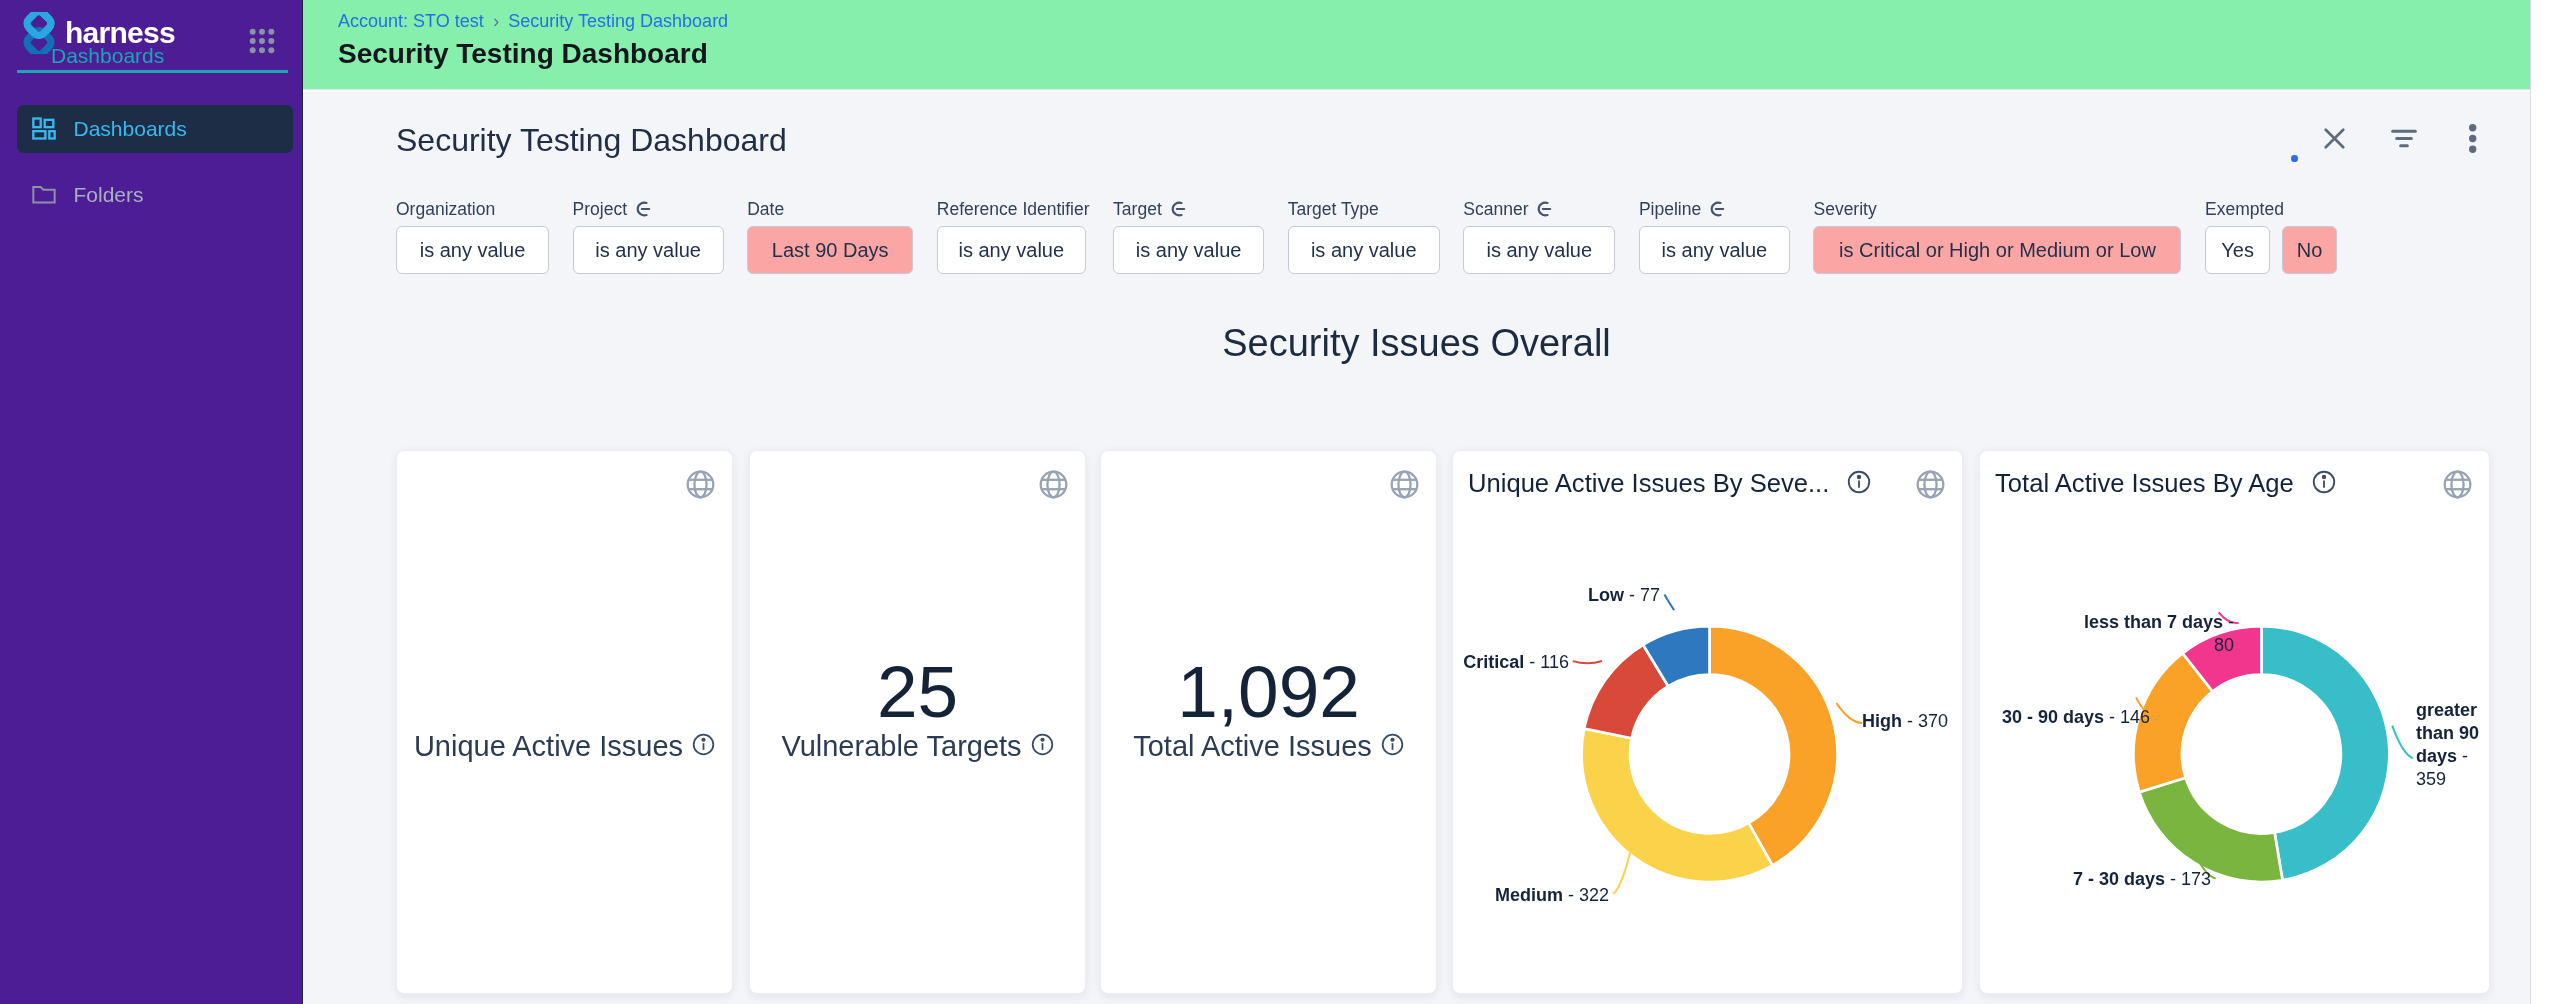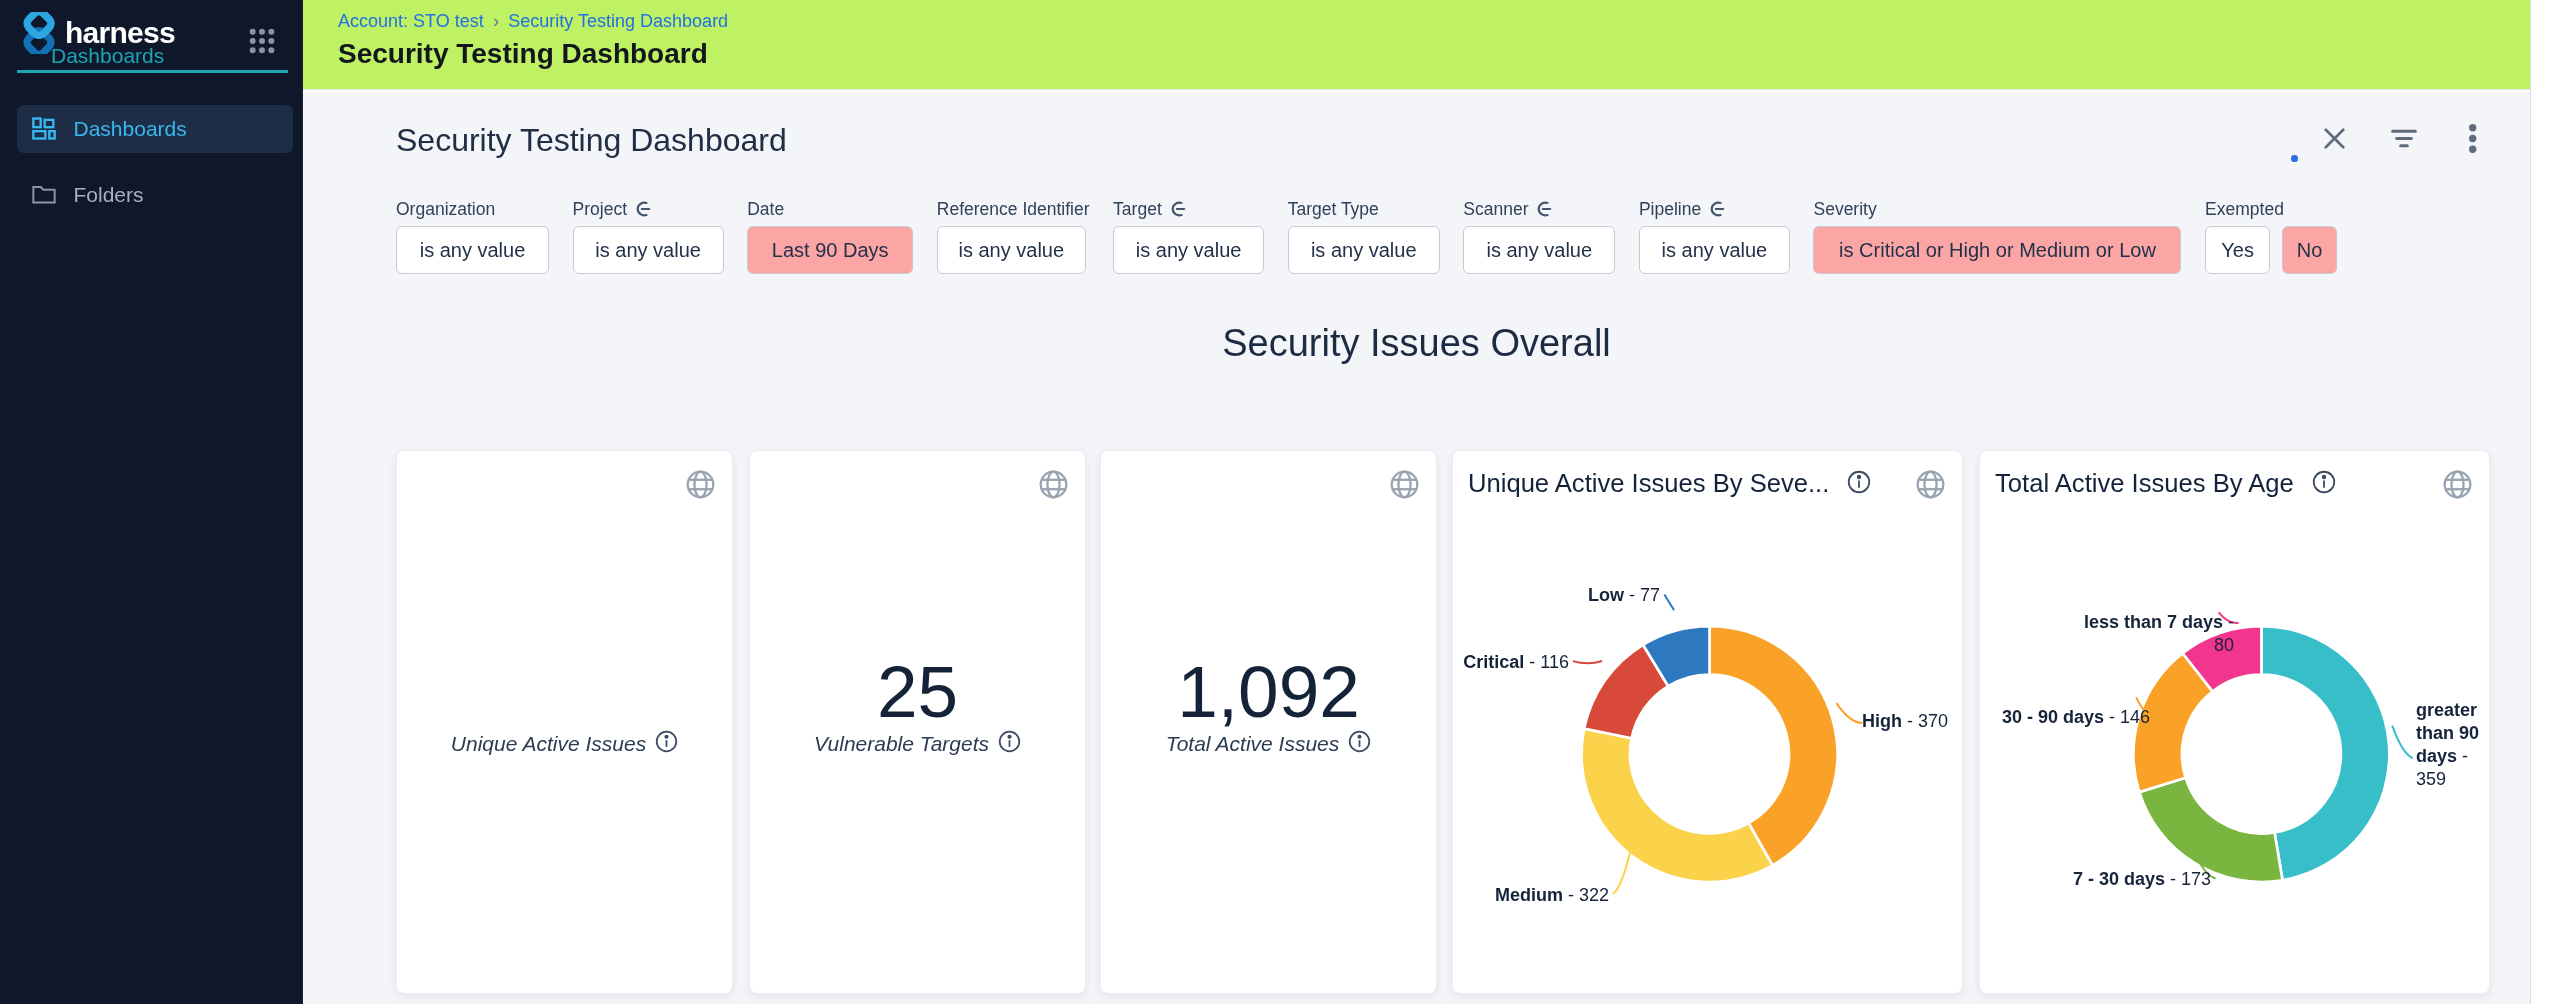--- a/index.html
+++ b/index.html
@@ -1,38 +1,38 @@
 <!DOCTYPE html>
 <html style="font-size:10.8px"><head>
 <meta charset="utf-8">
 <style>
   * { box-sizing: border-box; margin: 0; padding: 0; }
   html,body { width: 2576px; height: 1005px; overflow: hidden;
     font-family: "Liberation Sans", sans-serif; background: #ffffff; color: #132337; }
 
   
   .sidebar { position:absolute; left:0; top:0; width:303px; height:1005px;
-    background:#0f172a; border-right:1.3px solid #1c2534; }
+    background:#4c1d95; border-right:1.3px solid #1c2534; }
   .brand-row { position:absolute; left:17.5px; top:12px; display:flex; align-items:center; }
   .brand-logo { width:42px; height:42px; position:relative; }
   .brand-text { color:#ffffff; font-size:30px; font-weight:700; letter-spacing:-0.7px; margin-left:5.4px; }
   .apps-grid { position:absolute; right:25.6px; top:27px; width:28px; height:28px; cursor:pointer; }
   .module-label { position:absolute; left:51px; top:44px; color:#1ba5b5; font-size:21px; }
   .module-rule { position:absolute; left:17px; top:70px; width:271px; height:3.4px; background:#1ba5b5; }
   .nav-item { position:absolute; left:17px; width:276px; height:48px; border-radius:6.7px;
     display:flex; align-items:center; padding-left:15px; cursor:pointer; }
   .nav-item.active { top:105px; background:#1c2d45; }
   .nav-item.plain  { top:171px; }
   .nav-label { font-size:21px; margin-left:17.5px; }
   .nav-item.active .nav-label { color:#38b8f1; }
   .nav-item.plain  .nav-label { color:#a9b0bd; }
 
   
   .topbar { position:absolute; left:303px; top:0; width:2227px; height:90px;
-    background:#bef264; border-bottom:1.3px solid #e3e5ed; }
+    background:#86efac; border-bottom:1.3px solid #e3e5ed; }
   .breadcrumb { position:absolute; left:35px; top:10.8px; font-size:18px; color:#2170e4;
     display:flex; align-items:center; gap:9.4px; }
   .crumb { cursor:pointer; }
   .crumb-sep { color:#5f718a; font-size:17.5px; }
   .page-title { position:absolute; left:35px; top:38px; font-size:28px; font-weight:700; color:#15161d; }
 
   
   .content { position:absolute; left:303px; top:92px; width:2227px; height:913px;
     background:#f3f5f9; }
   .right-strip { position:absolute; left:2530px; top:0; width:46px; height:1005px;
@@ -62,21 +62,21 @@
 
   
   .card { position:absolute; top:358px; height:544px; background:#ffffff; border-radius:8px;
     border:0.7px solid #ebedf2; box-shadow:0 2.7px 9.4px rgba(20,30,50,0.07); }
   .stat-card { width:337px; }
   .chart-card { width:511px; }
   .card-globe { position:absolute; right:16px; top:17.5px; width:31px; height:31px; }
   .stat-value { position:absolute; left:0; top:199px; width:100%; text-align:center;
     font-size:73px; color:#152338; }
   .stat-label { position:absolute; left:0; top:279px; width:100%; text-align:center;
-    font-size:21px; color:#2c3c52; display:flex; align-items:center; justify-content:center; gap:9px;font-style:italic; }
+    font-size:29px; color:#2c3c52; display:flex; align-items:center; justify-content:center; gap:9px; }
   .chart-title-row { position:absolute; left:15px; top:17.5px; display:flex; align-items:center; gap:18px;
     max-width:431px;text-align:center; }
   .chart-title { font-size:25.6px; font-weight:500; color:#13233c; white-space:nowrap; }
   .chart-body { position:absolute; left:0; top:0; width:511px; height:544px; }
   .donut-svg { position:absolute; left:0; top:17.5px; }
   .donut-label { position:absolute; font-size:18px; line-height:23px; color:#15233b; }
   .donut-label b { font-weight:700; }
 </style>
 </head>
 <body>

